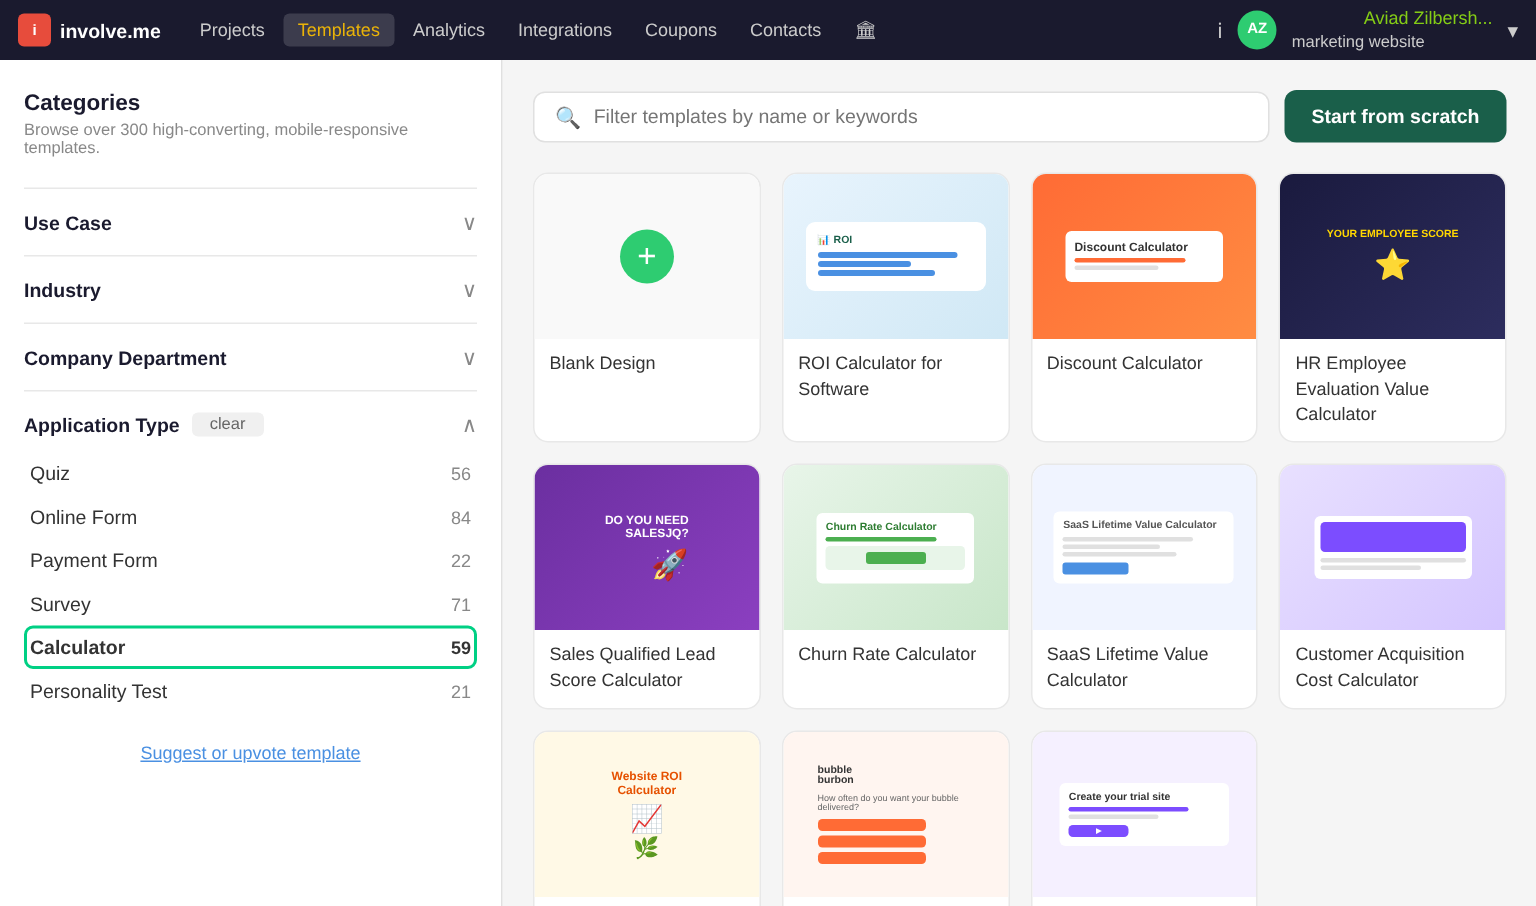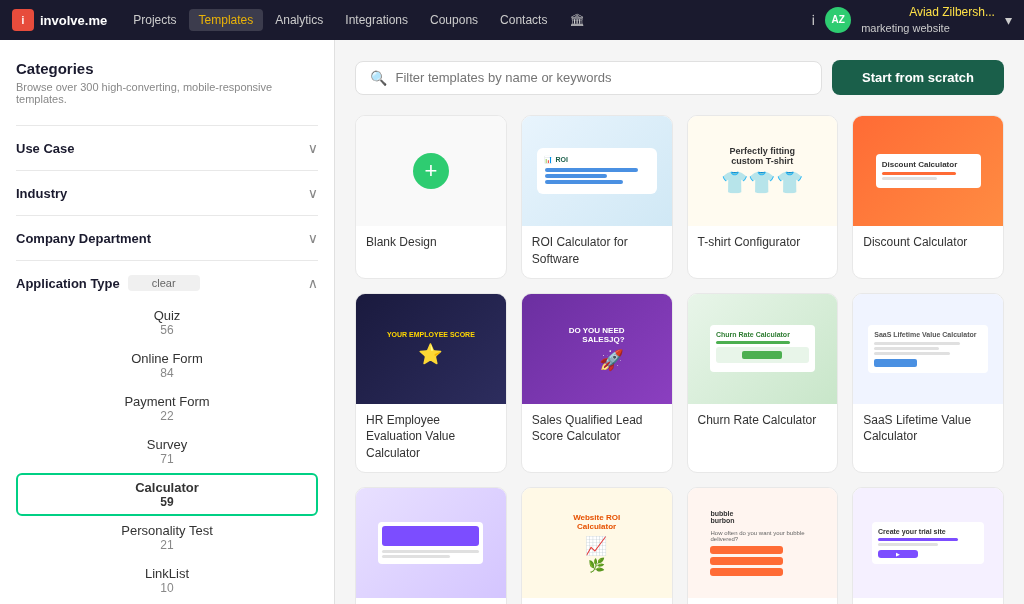--- a/index.html
+++ b/index.html
@@ -40,21 +40,21 @@
     .nav-right { display: flex; align-items: center; gap: 10px; }
     .nav-icon { color: #ccc; font-size: 14px; cursor: pointer; }
     .nav-avatar {
       width: 26px; height: 26px;
       background: #2ecc71;
       border-radius: 50%;
       display: flex; align-items: center; justify-content: center;
       color: white; font-size: 10px; font-weight: bold;
     }
     .nav-user-info { color: #ccc; font-size: 11px; line-height: 1.3; }
-    .nav-user-name { color: #fde047; font-size: 12px; margin-left: 48px; }
+    .nav-user-name { color: #84cc16; font-size: 12px; margin-left: 48px; }
 
     
     .main-layout {
       display: flex;
       height: calc(604px - 40px);
     }
 
     
     .sidebar {
       width: 335px;
@@ -90,35 +90,34 @@
       align-items: center;
       margin-bottom: 10px;
     }
     .app-type-left { display: flex; align-items: center; gap: 8px; }
     .app-type-label { font-size: 13px; font-weight: 600; color: #1a1a2e; }
     .clear-btn {
       font-size: 11px;
       color: #666;
       background: #f0f0f0;
       border: none;
-      padding: 2px 24px;
+      padding: 2px 12px;
       border-radius: 4px;
       cursor: pointer;
     }
 
     .filter-item {
       display: flex;
       justify-content: space-between;
       align-items: center;
       padding: 7px 4px;
       border-radius: 6px;
       cursor: pointer;
       font-size: 13px;
       color: #333;
-      flex-direction: column;
     }
     .filter-item.selected {
       background: white;
       outline: 2px solid #00d084;
       outline-offset: -2px;
       font-weight: 600;
     }
     .filter-count { color: #888; font-size: 12px; }
     .filter-item.selected .filter-count { color: #333; }
 
@@ -162,21 +161,21 @@
       font-size: 13px;
       color: #999;
       flex: 1;
       background: transparent;
     }
     .start-scratch-btn {
       background: #1a5f4a;
       color: white;
       border: none;
       border-radius: 8px;
-      padding: 10px 30px;
+      padding: 10px 18px;
       font-size: 13px;
       font-weight: 600;
       cursor: pointer;
       white-space: nowrap;
     }
 
     
     .templates-grid {
       display: grid;
       grid-template-columns: repeat(4, 1fr);
@@ -369,24 +368,20 @@
         <span class="filter-count">71</span>
       </div>
       <div class="filter-item selected">
         <span>Calculator</span>
         <span class="filter-count">59</span>
       </div>
       <div class="filter-item">
         <span>Personality Test</span>
         <span class="filter-count">21</span>
       </div>
-      <div class="filter-item">
-        <span>LinkList</span>
-        <span class="filter-count">10</span>
-      </div>
     </div>
 
     <div class="suggest-link">Suggest or upvote template</div>
   </aside>
 
   <main class="content">
     <div class="search-bar-row">
       <div class="search-bar">
         <span class="search-icon">🔍</span>
         <input class="search-input" type="text" placeholder="Filter templates by name or keywords" style="">
@@ -408,29 +403,20 @@
           <div class="thumb-roi-inner">
             <div style="font-size:7px;font-weight:bold;margin-bottom:4px;color:#1a5f4a;">📊 ROI</div>
             <div class="thumb-roi-bar" style="width:90%"></div>
             <div class="thumb-roi-bar" style="width:60%"></div>
             <div class="thumb-roi-bar" style="width:75%"></div>
           </div>
         </div>
         <div class="template-name">ROI Calculator for Software</div>
       </div>
 
-      <div class="template-card">
-        <div class="template-thumb thumb-tshirt">
-          <div style="text-align:center;">
-            <div class="thumb-tshirt-text">Perfectly fitting<br>custom T-shirt</div>
-            <div style="font-size:22px;margin-top:4px;">👕👕👕</div>
-          </div>
-        </div>
-        <div class="template-name">T-shirt Configurator</div>
-      </div>
 
       <div class="template-card">
         <div class="template-thumb thumb-discount">
           <div class="thumb-discount-card">
             <div style="font-weight:bold;font-size:8px;color:#333;margin-bottom:3px;">Discount Calculator</div>
             <div style="height:3px;background:#ff6b35;border-radius:2px;margin:2px 0;width:80%"></div>
             <div style="height:3px;background:#e0e0e0;border-radius:2px;margin:2px 0;width:60%"></div>
           </div>
         </div>
         <div class="template-name">Discount Calculator</div>

